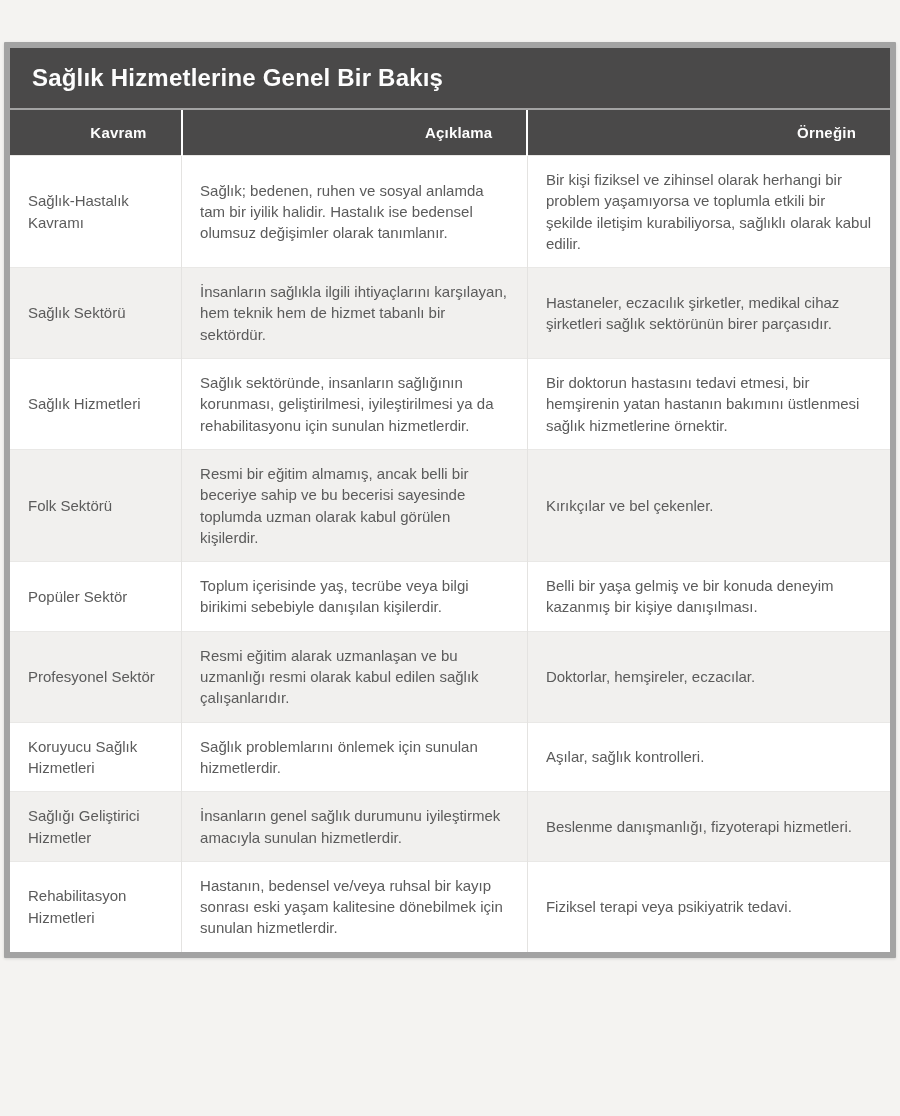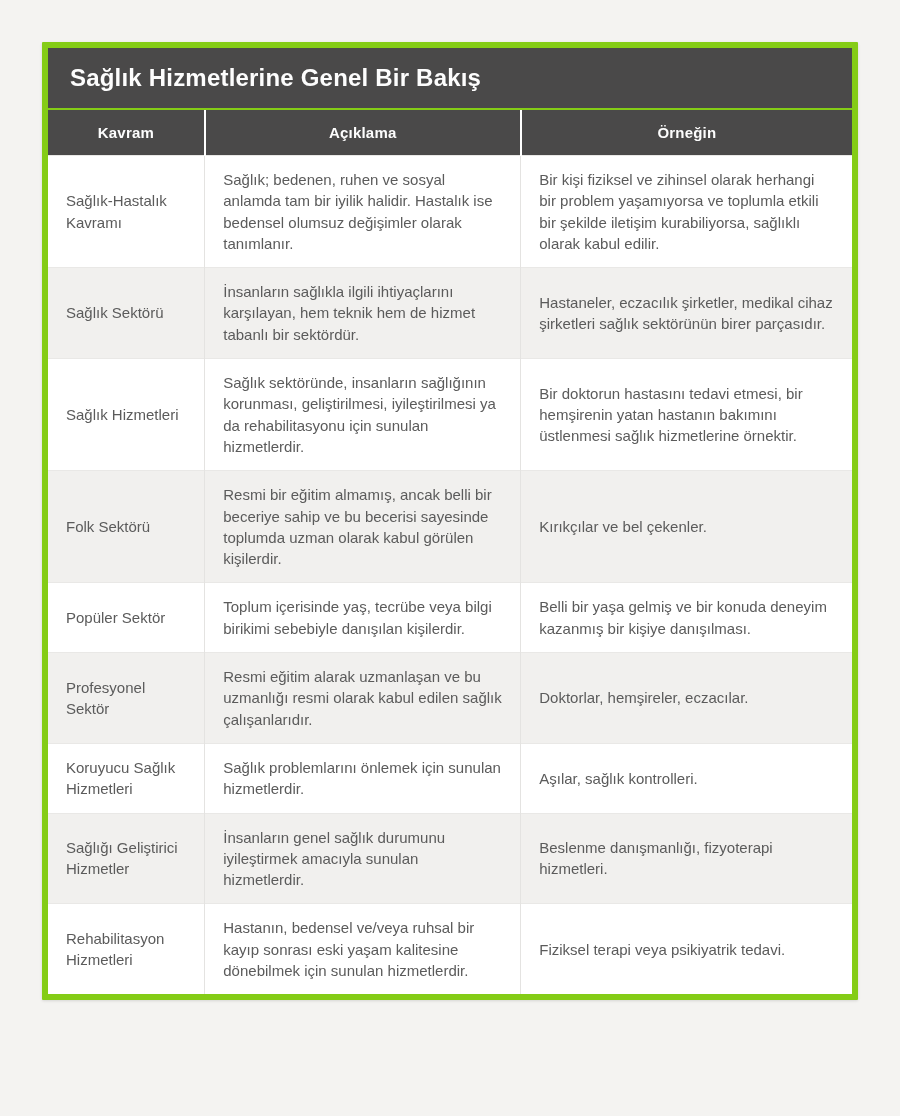--- a/index.html
+++ b/index.html
@@ -10,23 +10,23 @@
   }
   .page {
     width: 900px;
     height: 1116px;
     margin: 0 auto;
     background: #f4f3f1;
     box-sizing: border-box;
     padding-top: 42px;
   }
   .card {
-    width: 816px;
+    width: 892px;
     margin: 0 auto;
-    background: #84cc16;
+    background: #a3a3a3;
     padding: 6px;
     box-sizing: border-box;
     box-shadow: 0 1px 3px rgba(0,0,0,0.12);
     border-radius: 1px;
   }
   .title-bar {
     background: #4a4949;
     color: #fdfdfd;
     font-size: 24px;
     font-weight: bold;
@@ -38,22 +38,22 @@
     width: 100%;
     border-collapse: collapse;
     margin-top: 2px;
     table-layout: fixed;
   }
   table.data-table thead th {
     background: #4a4949;
     color: #fdfdfd;
     font-size: 15px;
     font-weight: bold;
-    text-align: center;
-    padding: 14px 18px;
+    text-align: right;
+    padding: 14px 34px;
     letter-spacing: 0.2px;
   }
   table.data-table thead th + th {
     border-left: 2px solid #ffffff;
   }
   table.data-table tbody td {
     font-size: 15px;
     color: #5b5b5b;
     line-height: 1.42;
     padding: 13px 18px;

